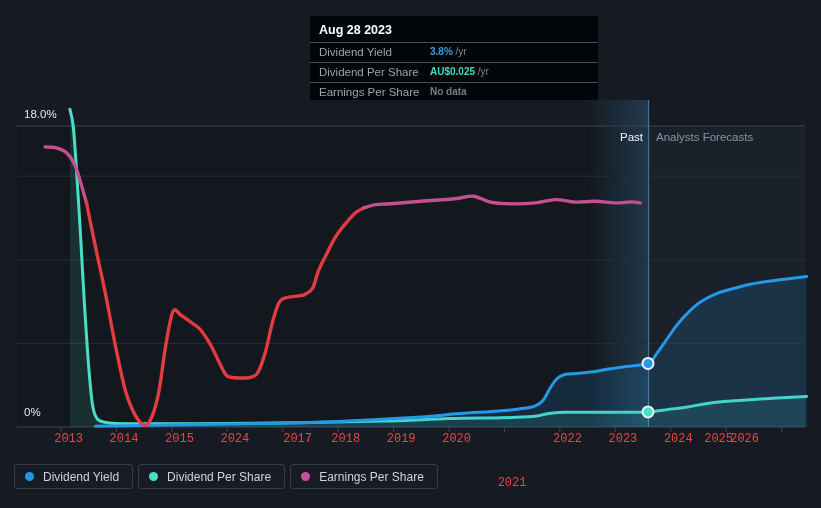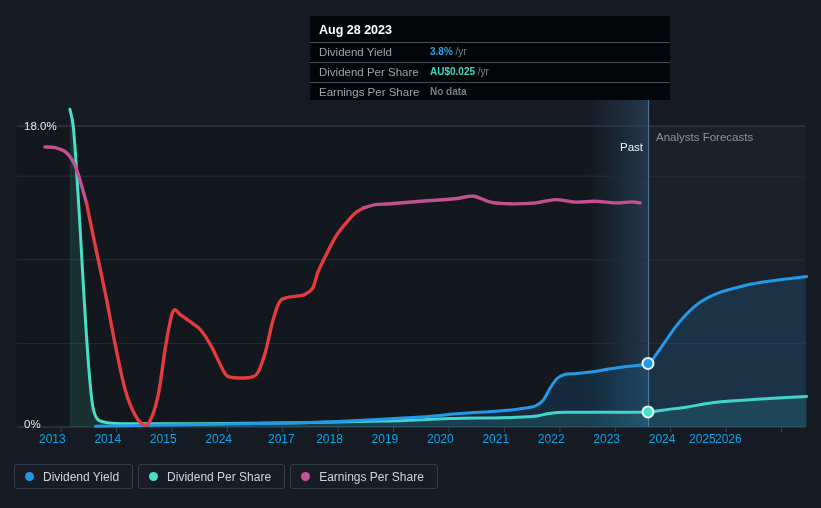--- a/index.html
+++ b/index.html
@@ -6,29 +6,29 @@
   #stage{position:relative;width:821px;height:508px;background:#161b23;overflow:hidden;
          font-family:"Liberation Sans",sans-serif;}
   .abs{position:absolute;}
   
   #past-region{left:17px;top:126px;width:632px;height:301px;background:rgba(0,0,0,0.10);}
   #forecast-region{left:649px;top:126px;width:156px;height:301px;background:rgba(125,160,205,0.05);}
   #today-band{left:589px;top:100px;width:60px;height:327px;
       background:linear-gradient(to right,rgba(70,140,190,0),rgba(70,140,190,0.28));}
   #chart-svg{left:0;top:0;width:821px;height:508px;}
   
-  .ylabel{color:#e2e8ef;font-size:11.5px;margin-top:12px;}
+  .ylabel{color:#e2e8ef;font-size:11.5px;}
   #y-top-label{left:24px;top:108px;}
   #y-bottom-label{left:24px;top:406px;}
-  .xlabel{position:absolute;top:432px;width:44px;text-align:left;color:#0ea5e9;font-size:12px;}
+  .xlabel{position:absolute;top:432px;width:44px;text-align:right;color:#ef4444;font-size:12px;font-family:Liberation Mono, monospace;}
   
-  #past-label{left:560px;top:131px;width:83px;text-align:right;color:#eef3f8;font-size:11.5px;margin-top:10px;}
+  #past-label{left:560px;top:131px;width:83px;text-align:right;color:#eef3f8;font-size:11.5px;}
   #forecast-label{left:656px;top:131px;color:#8a94a2;font-size:11.5px;}
   
-  #tooltip{left:310px;top:16px;width:360px;height:84px;background:#030608;z-index:5;}
+  #tooltip{left:310px;top:16px;width:288px;height:84px;background:#030608;z-index:5;}
   #tooltip-title{padding:7px 0 5px 9px;color:#ffffff;font-size:12.5px;font-weight:bold;}
   .trow{position:relative;height:19px;border-top:1px solid #454d57;}
   .trow .tlabel{position:absolute;left:9px;top:3px;color:#9aa4ae;font-size:11.5px;}
   .trow .tval{position:absolute;left:120px;top:3px;font-size:10px;font-weight:bold;}
   .trow .tsuf{color:#7d8791;font-weight:normal;}
   
   #legend{left:14px;top:464px;display:flex;gap:5px;}
   .legend-item{display:flex;align-items:center;height:23px;padding:0 13px 0 10px;
       border:1px solid #333d4b;border-radius:3px;background:rgba(255,255,255,0.01);cursor:pointer;}
   .legend-dot{width:9px;height:9px;border-radius:50%;margin-right:9px;}
@@ -78,21 +78,21 @@
   <div id="y-bottom-label" class="abs ylabel">0%</div>
   <div id="xlabels">
       <div class="xlabel" style="left: 39px;">2013</div>
       <div class="xlabel" style="left: 94.43px;">2014</div>
       <div class="xlabel" style="left: 149.86px;">2015</div>
       <div class="xlabel" style="left: 205.29px;">2024</div>
       <div class="xlabel" style="left: 268px;">2017</div>
       <div class="xlabel" style="left: 316.15px;">2018</div>
       <div class="xlabel" style="left: 371.58px;">2019</div>
       <div class="xlabel" style="left: 427.01px;">2020</div>
-      <div class="xlabel" style="left: 482.44px;">2021</div>
+      <div class="xlabel" style="left: 482.44px; margin-top: 44px;">2021</div>
       <div class="xlabel" style="left: 537.87px;">2022</div>
       <div class="xlabel" style="left: 593.3px;">2023</div>
       <div class="xlabel" style="left: 648.73px;">2024</div>
       <div class="xlabel" style="left: 689px;">2025</div>
       <div class="xlabel" style="left: 715px;">2026</div>
     </div>
 
   <div id="past-label" class="abs">Past</div>
   <div id="forecast-label" class="abs">Analysts Forecasts</div>
 

